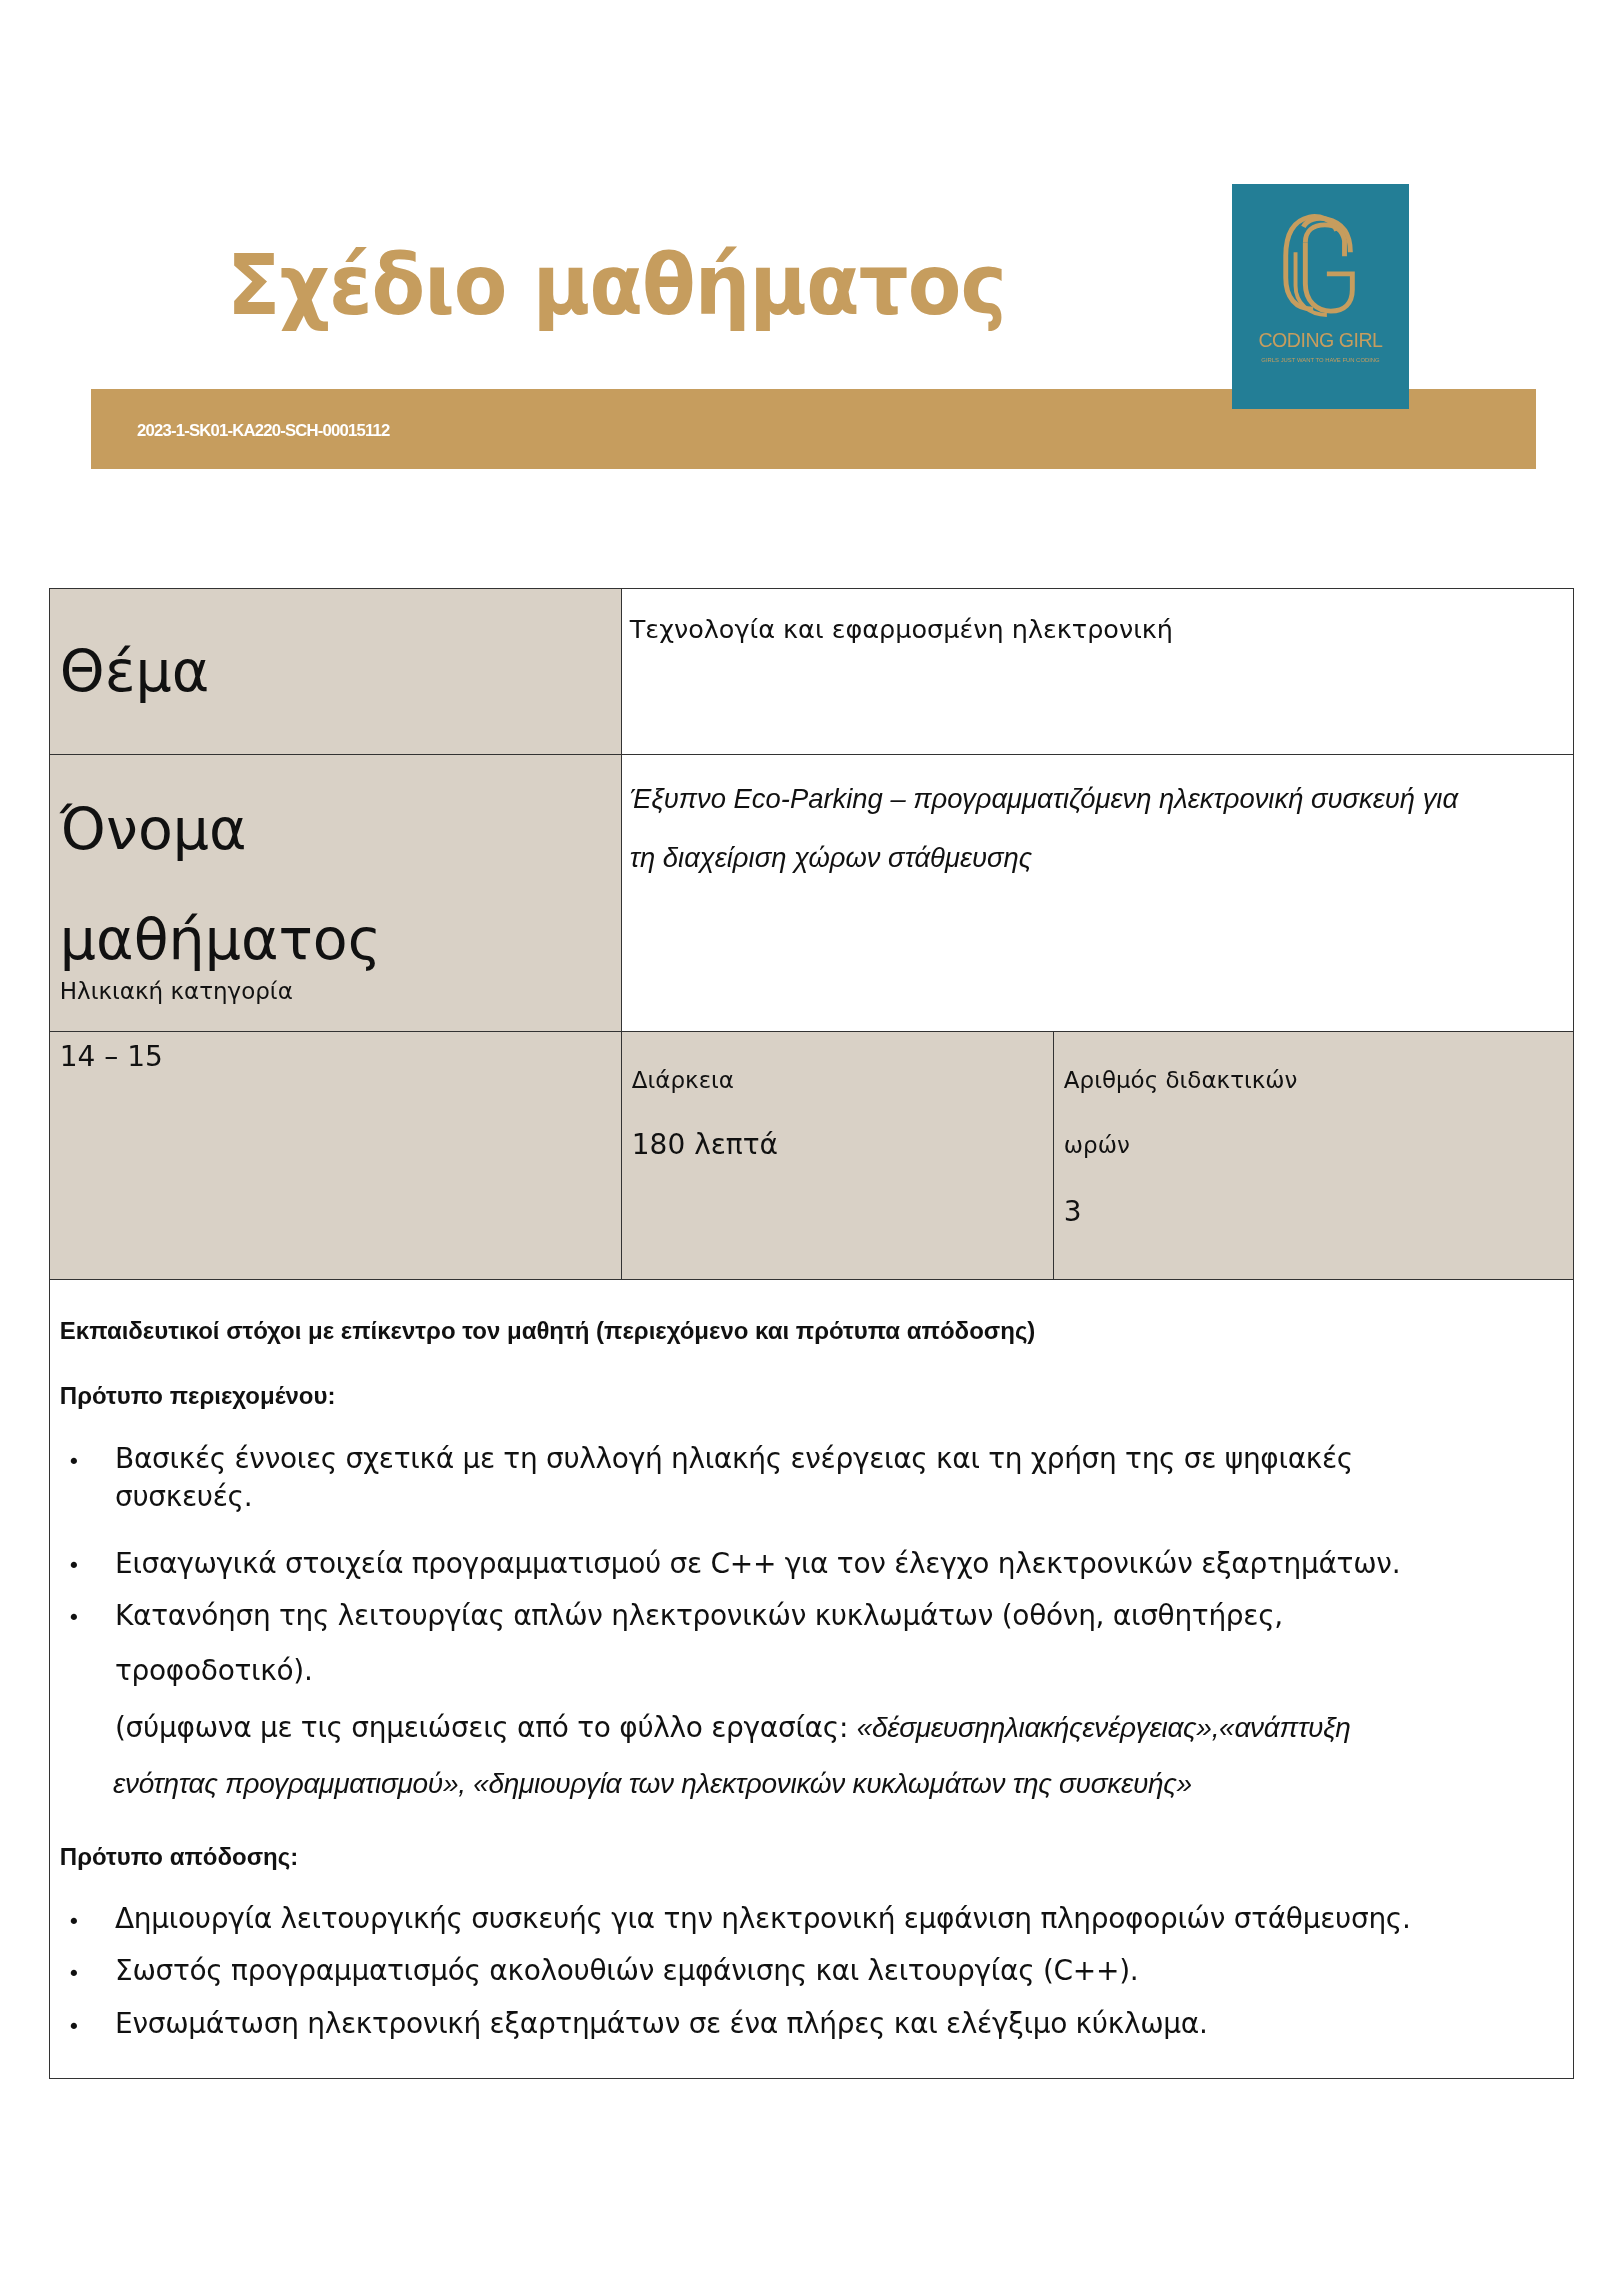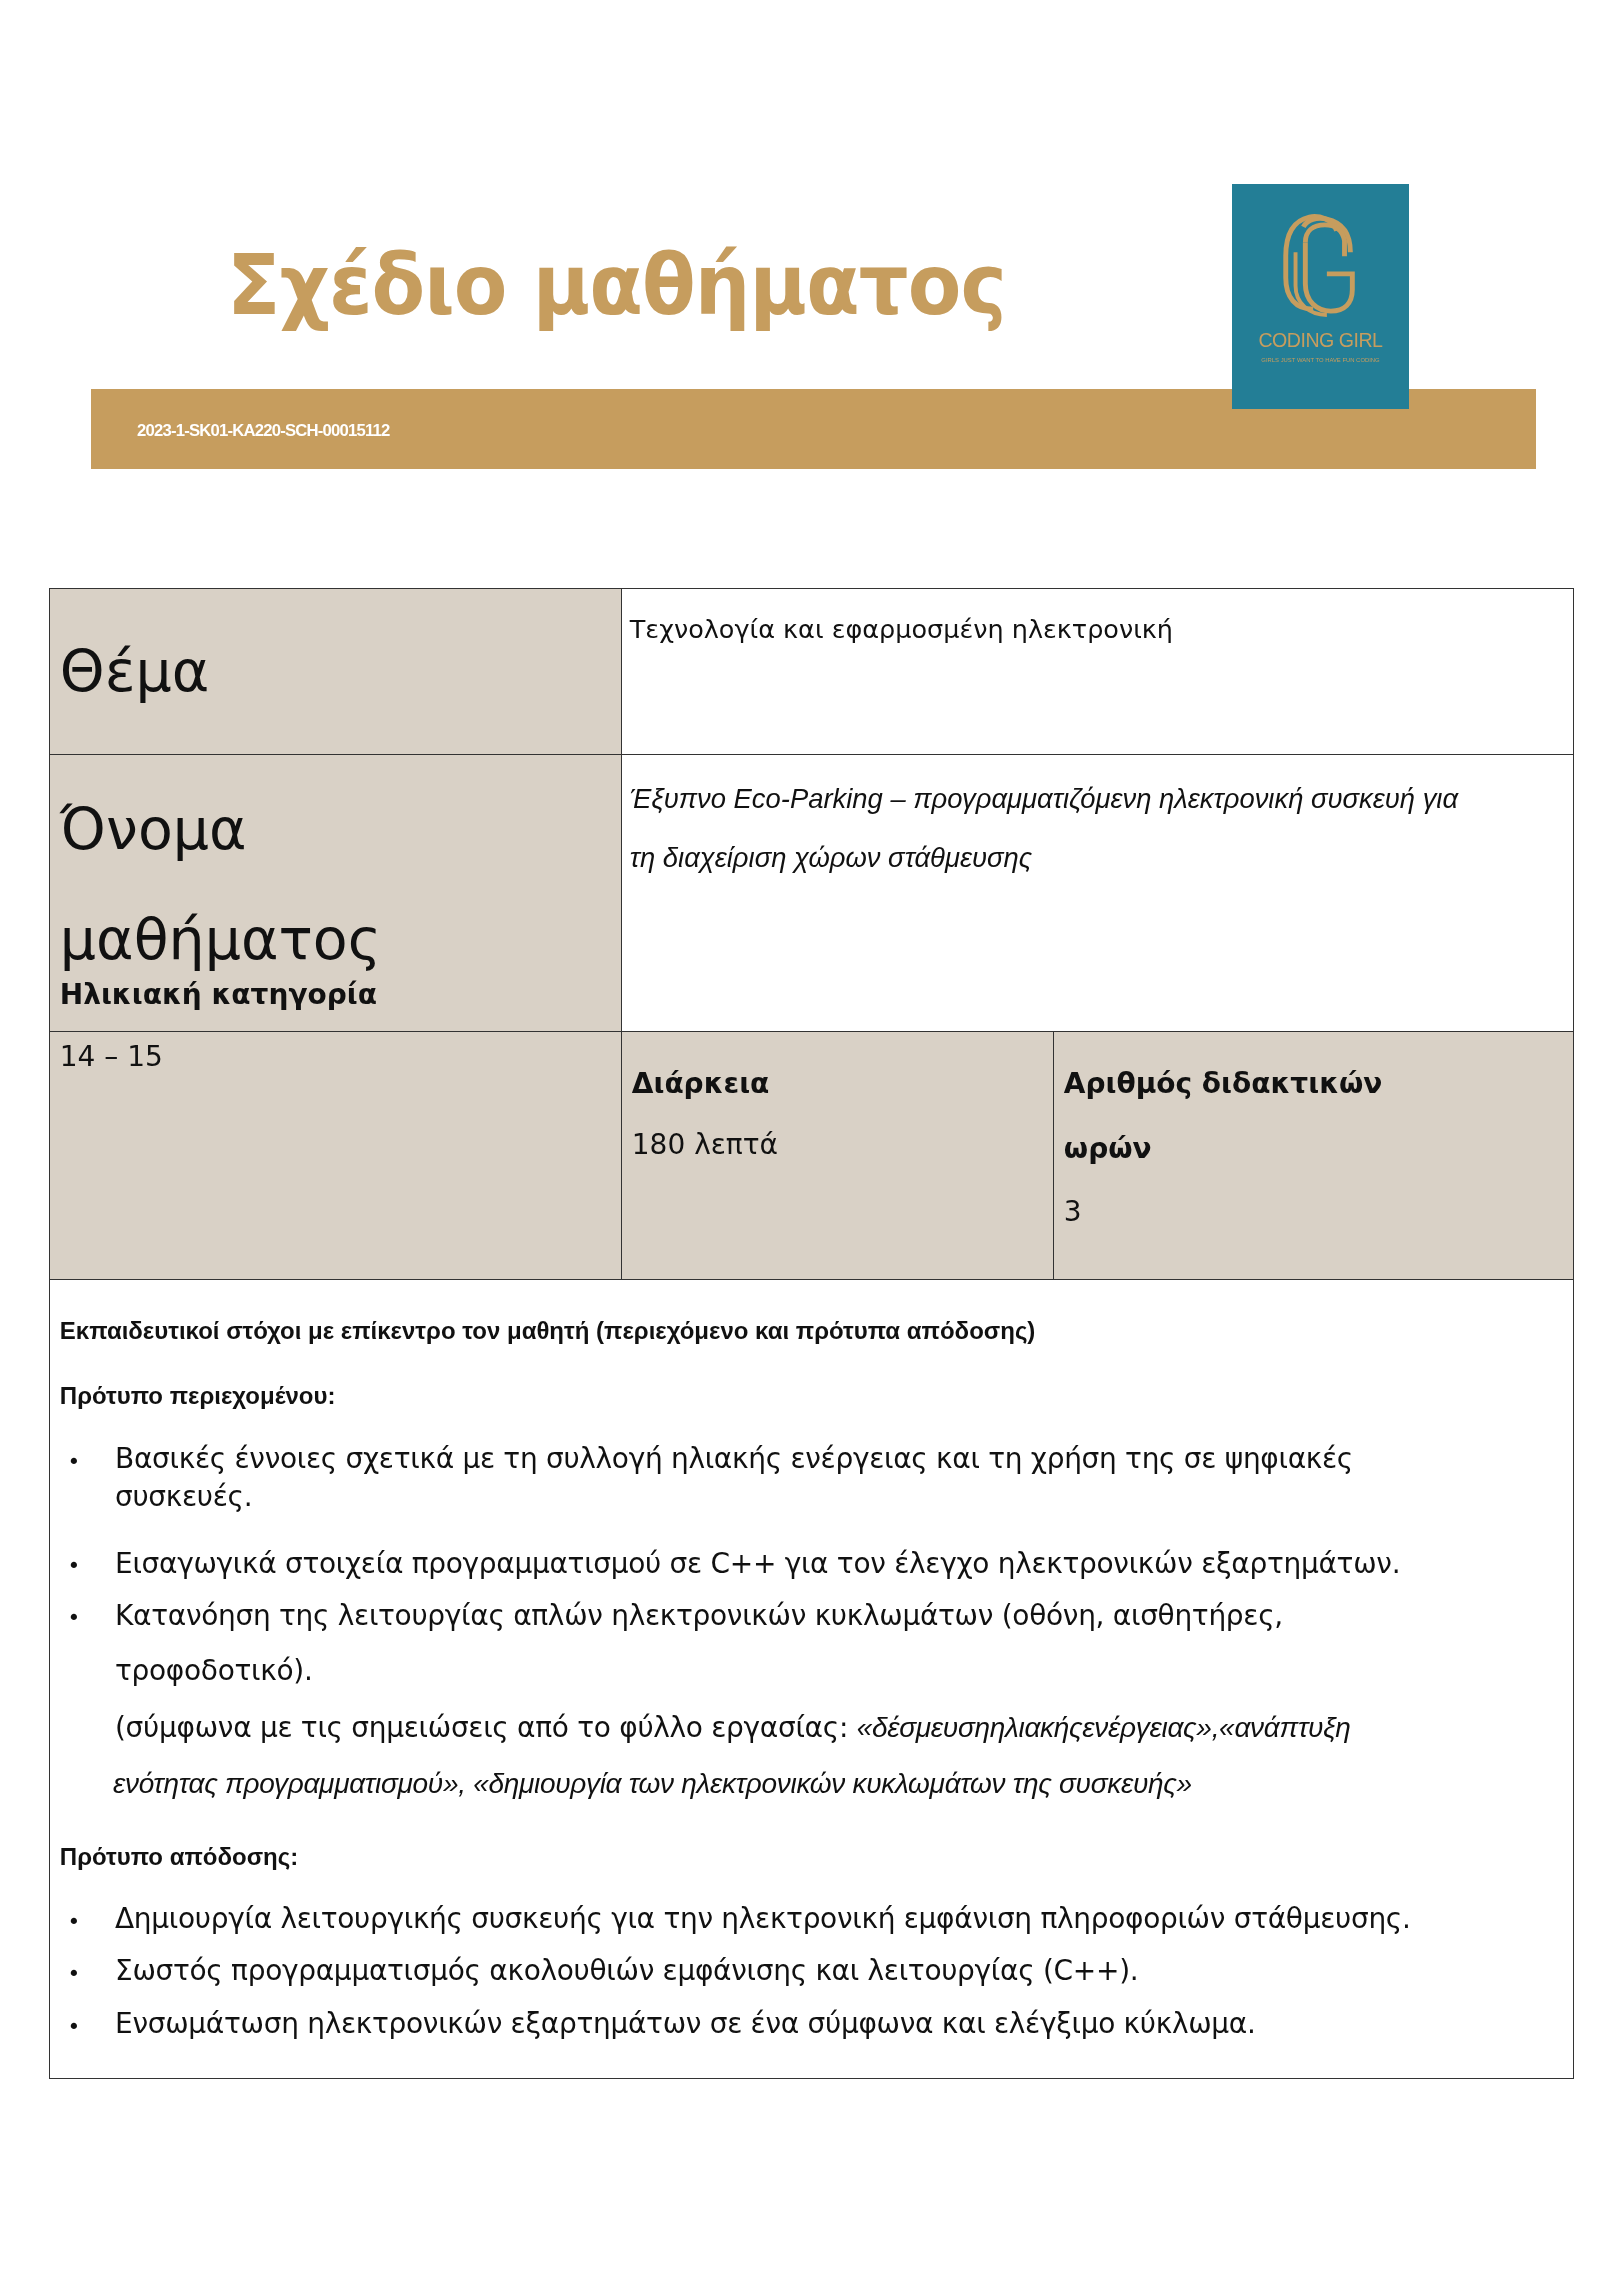--- a/index.html
+++ b/index.html
@@ -31,21 +31,21 @@
     position: absolute; left: 0; width: 100%; top: 173px; text-align: center;
     font-family: "Liberation Sans", sans-serif; font-size: 5.9px; color: #C69D5E; white-space: nowrap;
   }
 
   
   .cell { position: absolute; border: 1.5px solid #333333; }
   .beige { background: #D9D1C6; }
   .white { background: #ffffff; }
 
   .lbl-big { font-family: "DejaVu Sans", sans-serif; font-size: 57px; color: #111; white-space: nowrap; }
-  .lbl-mid { font-family: "DejaVu Sans", sans-serif; font-size: 28px; color: #111; white-space: nowrap; font-weight: bold; }
+  .lbl-mid { font-family: "DejaVu Sans", sans-serif; font-size: 23px; color: #111; white-space: nowrap; }
   .lbl-small { font-family: "DejaVu Sans", sans-serif; font-size: 28px; color: #111; white-space: nowrap; }
   .val { font-family: "DejaVu Sans", sans-serif; font-size: 25.5px; color: #111; white-space: nowrap; }
   .val-italic { font-family: "Liberation Sans", sans-serif; font-style: italic; font-size: 27.4px; color: #111; white-space: nowrap; }
 
   .obj-heading { font-family: "Liberation Sans", sans-serif; font-weight: bold; font-size: 24px; color: #111; white-space: nowrap; }
   .obj-text { font-family: "DejaVu Sans", sans-serif; font-size: 28px; color: #111; white-space: nowrap; letter-spacing: -0.3px; }
   .obj-italic { font-family: "Liberation Sans", sans-serif; font-style: italic; font-size: 28px; }
   .bullet { font-size: 21.6px; color: #111; }
 </style>
 </head>
@@ -117,15 +117,15 @@
 
   <div class="abs obj-heading" style="left:9.8px; top:563px;">Πρότυπο απόδοσης:</div>
 
   <div class="abs bullet" style="left:17.6px; top:629px;">•</div>
   <div class="abs obj-text" style="left:65px; top:622px;">Δημιουργία λειτουργικής συσκευής για την ηλεκτρονική εμφάνιση πληροφοριών στάθμευσης.</div>
 
   <div class="abs bullet" style="left:17.6px; top:681px;">•</div>
   <div class="abs obj-text" style="left:65px; top:674px;">Σωστός προγραμματισμός ακολουθιών εμφάνισης και λειτουργίας (C++).</div>
 
   <div class="abs bullet" style="left:17.6px; top:734px;">•</div>
-  <div class="abs obj-text" style="left:65px; top:727px;">Ενσωμάτωση ηλεκτρονικών εξαρτημάτων σε ένα σύμφωνα και ελέγξιμο κύκλωμα.</div>
+  <div class="abs obj-text" style="left:65px; top:727px;">Ενσωμάτωση ηλεκτρονική εξαρτημάτων σε ένα πλήρες και ελέγξιμο κύκλωμα.</div>
 </div>
 
 
 </body></html>

